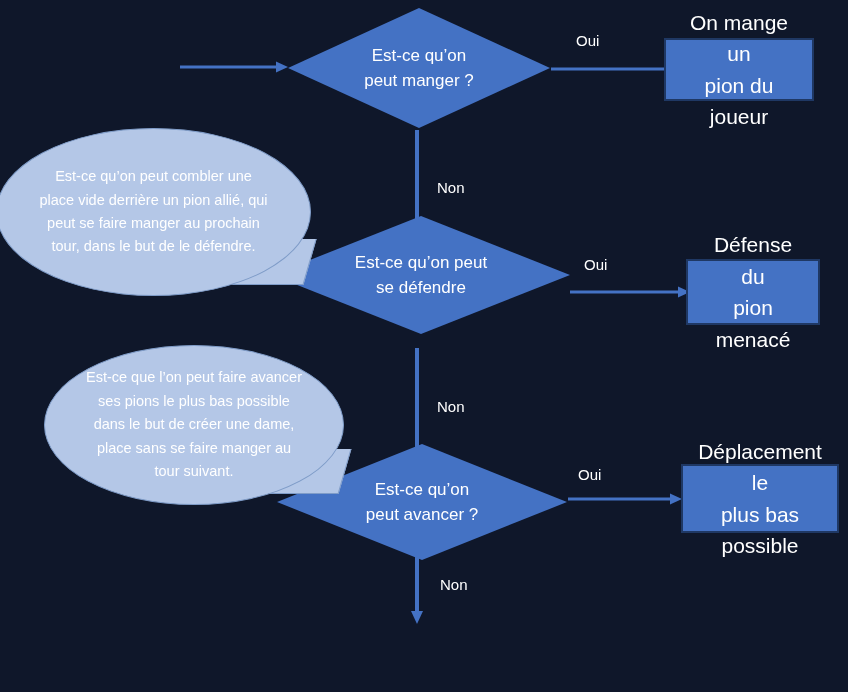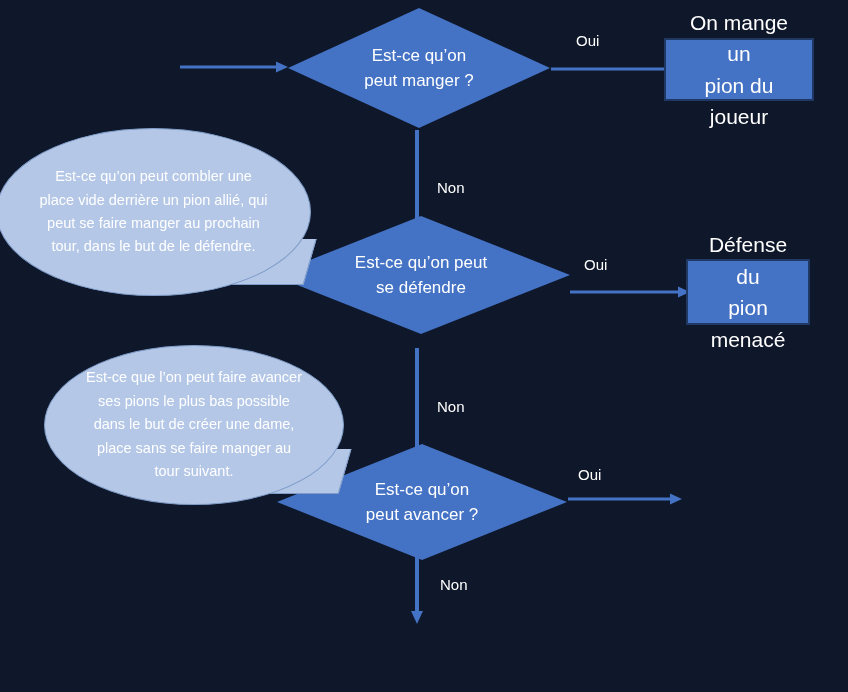--- a/index.html
+++ b/index.html
@@ -172,29 +172,32 @@
 
   <div class="shape process" style="left:664px; top:38px; width:150px; height:63px;">
     <span>On mange un<br>pion du joueur</span>
   </div>
 
   <div class="shape diamond" style="left:272px; top:216px; width:298px; height:118px;">
     <div class="dia-bg"></div>
     <div class="dia-label">Est-ce qu’on peut<br>se défendre</div>
   </div>
 
-  <div class="shape process" style="left:686px; top:259px; width:124px; height:66px;">
+  <div class="shape process" style="left:686px; top:259px; width:134px; height:66px;">
     <span>Défense du<br>pion menacé</span>
   </div>
 
   <div class="shape diamond" style="left:277px; top:444px; width:290px; height:116px;">
     <div class="dia-bg"></div>
     <div class="dia-label">Est-ce qu’on<br>peut avancer ?</div>
   </div>
 
+  <div class="shape process" style="left:681px; top:464px; width:158px; height:69px;">
+    <span>Déplacement le<br>plus bas possible</span>
+  </div>
 
 
   <div class="callout" style="left:-4px; top:128px; width:315px; height:168px;">
     <div class="tail" style="left:243px; top:111px; width:70px; height:45px; transform: skewX(-16deg);"></div>
     <div class="bubble"></div>
     <div class="ctext">Est-ce qu’on peut combler une place vide derrière un pion allié, qui peut se faire manger au prochain tour, dans le but de le défendre.</div>
   </div>
 
   <div class="callout" style="left:44px; top:345px; width:300px; height:160px;">
     <div class="tail" style="left:232px; top:104px; width:68px; height:44px; transform: skewX(-16deg);"></div>

